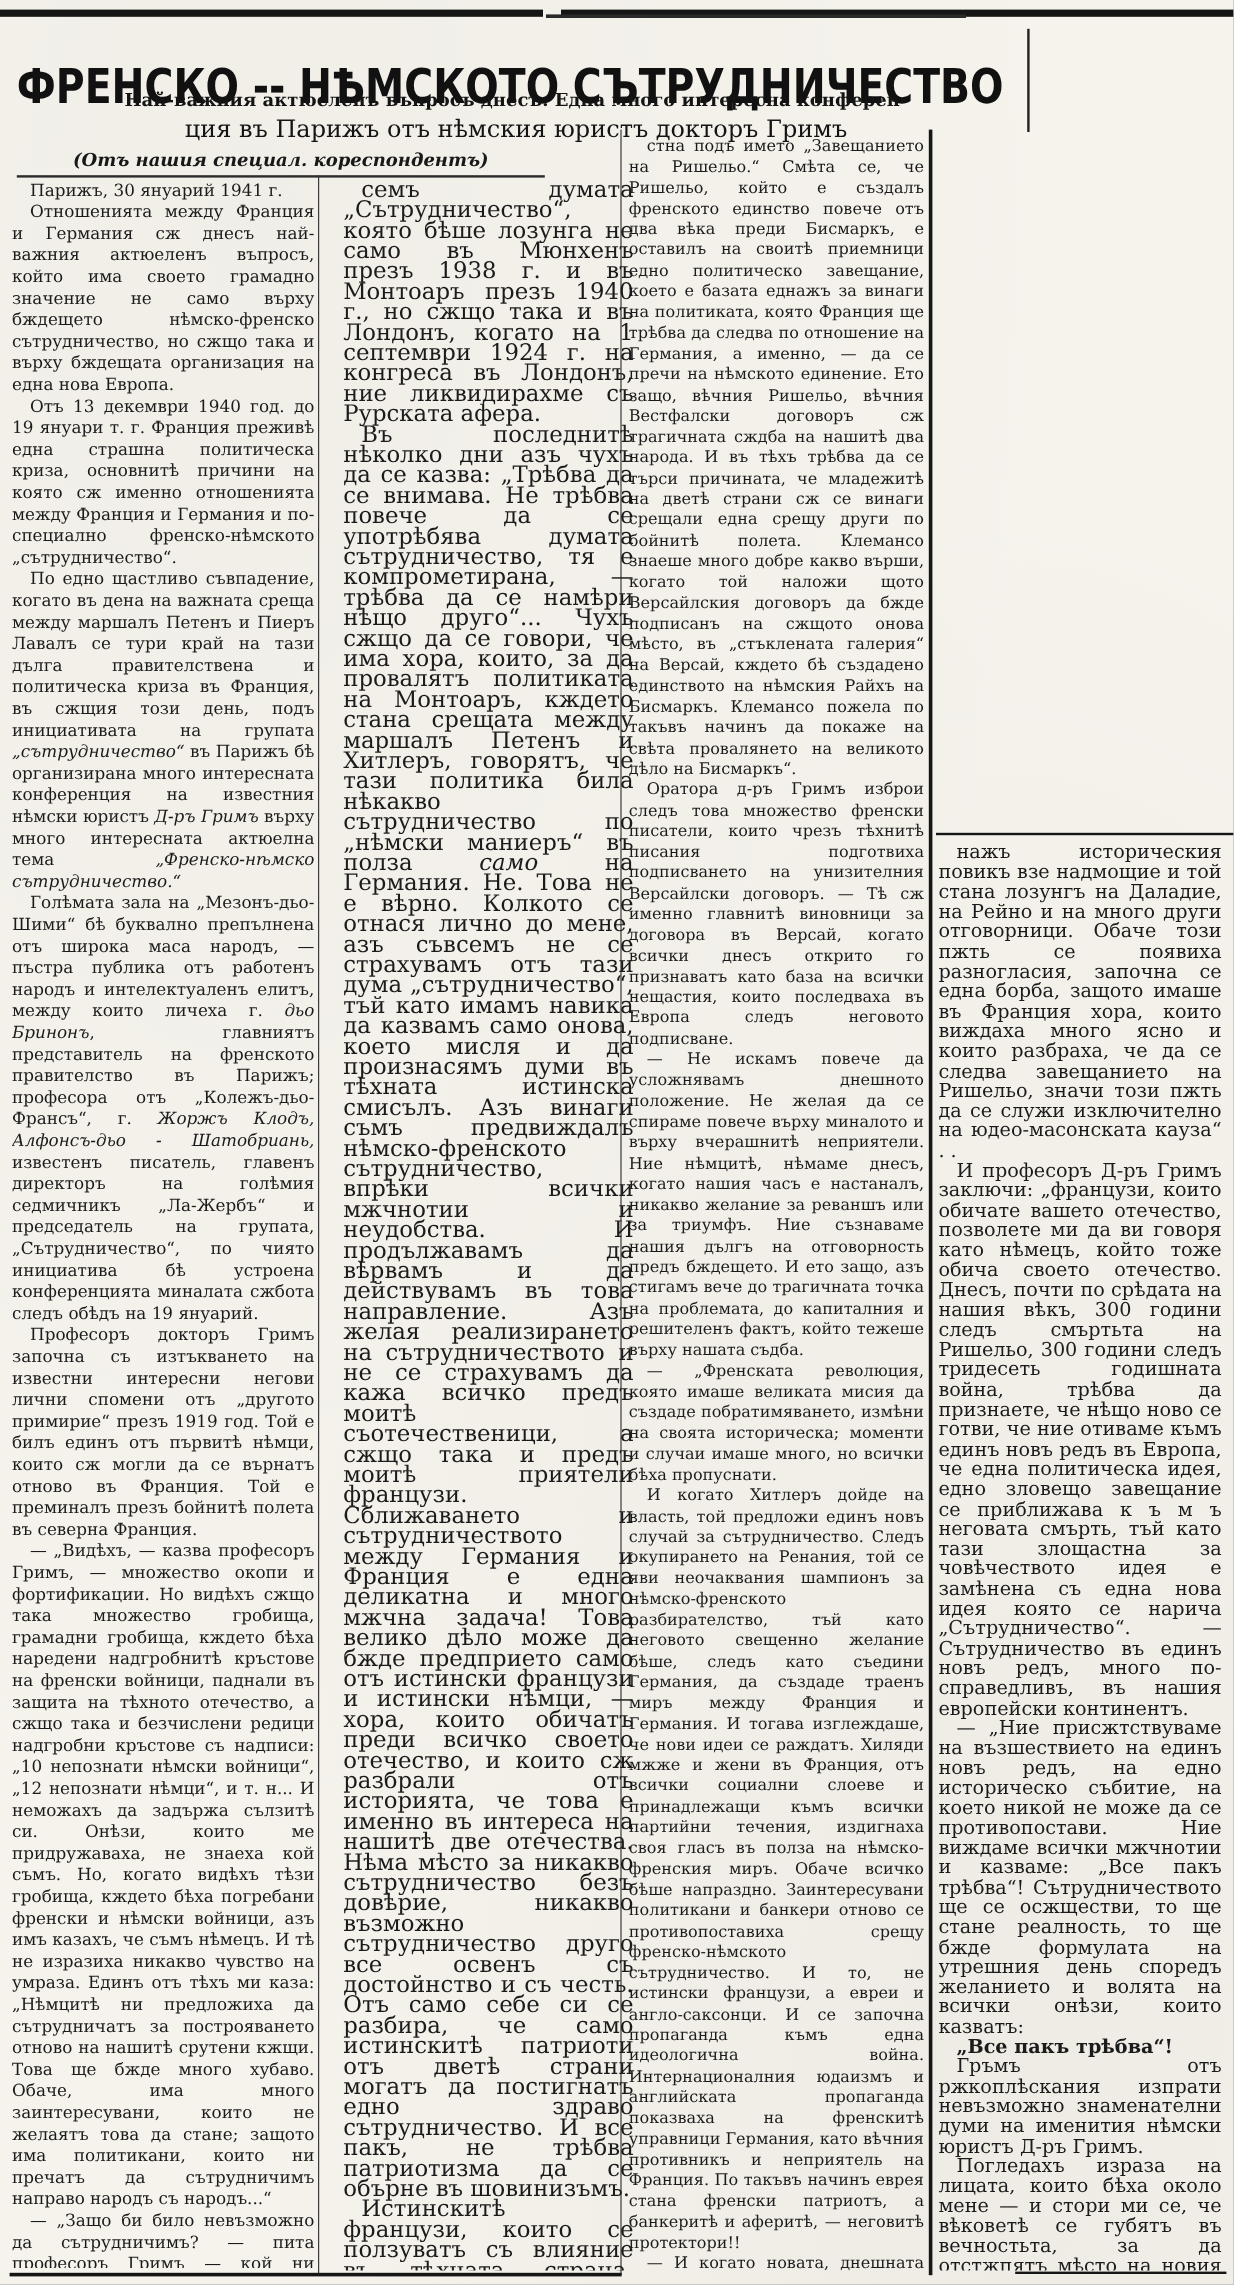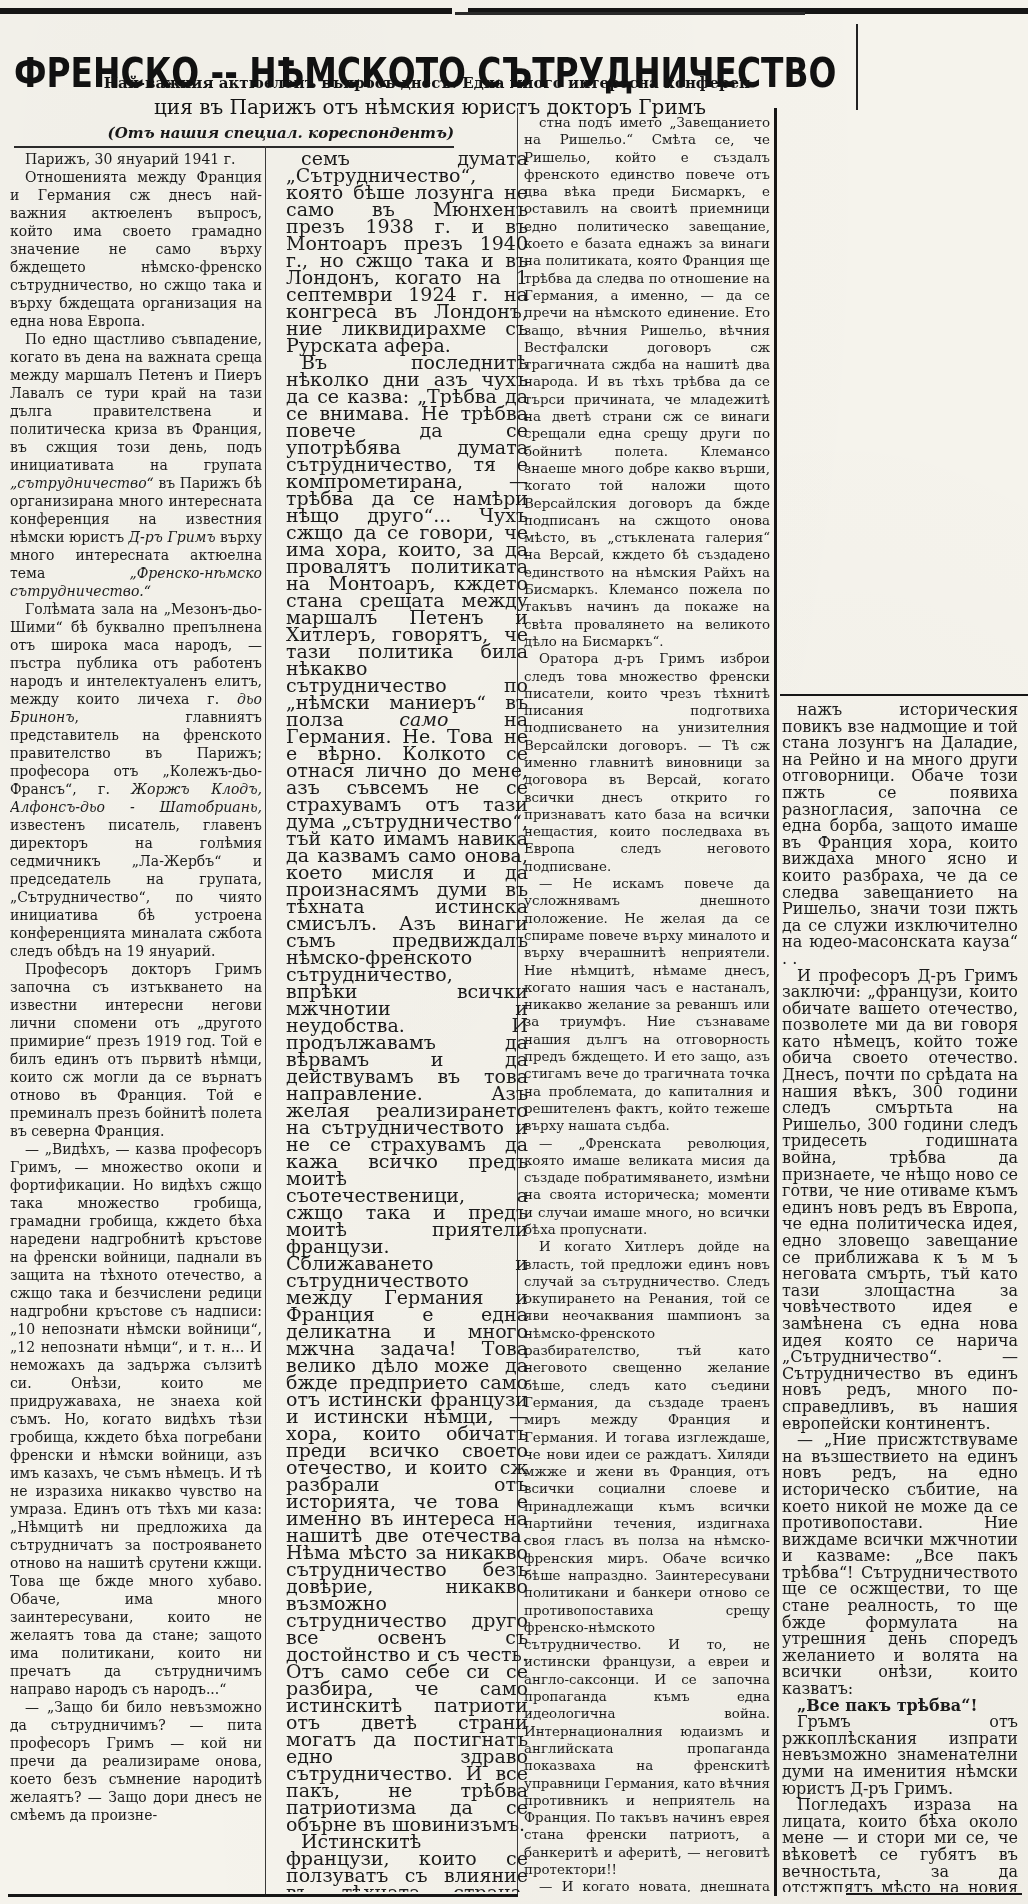--- a/index.html
+++ b/index.html
@@ -24,21 +24,21 @@
   }
   .subtitle1{
     position:absolute;left:10px;top:72px;width:840px;text-align:center;white-space:nowrap;
     font-weight:bold;font-size:15px;line-height:22px;color:#141414;
   }
   .subtitle2{
     position:absolute;left:10px;top:96px;width:840px;text-align:center;white-space:nowrap;
     font-weight:normal;font-size:20px;line-height:22px;color:#141414;
   }
   .byline{
-    position:absolute;left:14px;top:124px;width:440px;text-align:right;
+    position:absolute;left:14px;top:124px;width:440px;text-align:center;
     font-weight:bold;font-style:italic;font-size:15px;
     border-bottom:2px solid #2b2b2b;padding-bottom:4px;color:#181818;
   }
   .col{position:absolute;text-align:justify;overflow:hidden;}
   .col p{margin:0;text-indent:15px;}
   .col1{left:10px;top:150px;width:252px;height:1740px;font-size:14px;line-height:18px;}
   .col2{left:286px;top:150px;width:242px;height:1742px;font-size:19px;line-height:17px;}
   .col3{left:524px;top:114px;width:246px;height:1778px;font-size:13.4px;line-height:17.3px;}
   .col4{left:782px;top:702px;width:236px;height:1190px;font-size:16px;line-height:16.6px;}
   .vrule{position:absolute;width:1px;background:#3a3a3a;}
@@ -74,20 +74,21 @@
   <div class="vrule vr3"></div>
   <div class="vrule vr-header"></div>
 
   <div class="hrule col4-toprule"></div>
   <div class="hrule bottom-rule-left"></div>
   <div class="hrule bottom-rule-right"></div>
 
   <div class="col col1">
       <p><span>Парижъ, 30 януарий 1941 г.</span></p>
       <p><span>Отношенията между Франция и Германия сж днесъ най-важния актюеленъ въпросъ, който има своето грамадно значение не само върху бждещето нѣмско-френско сътрудничество, но сжщо така и върху бждещата организация на една нова Европа.</span></p>
+      <p><span>Отъ 13 декември 1940 год. до 19 януари т. г. Франция преживѣ една страшна политическа криза, основнитѣ причини на която сж именно отношенията между Франция и Германия и по-специално френско-нѣмското „сътрудничество“.</span></p>
       <p><span>По едно щастливо съвпадение, когато въ дена на важната среща между маршалъ Петенъ и Пиеръ Лавалъ се тури край на тази дълга правителствена и политическа криза въ Франция, въ сжщия този день, подъ инициативата на групата </span><span class="bi">„сътрудничество“</span><span> въ Парижъ бѣ организирана много интересната конференция на известния нѣмски юристъ </span><span class="bi">Д-ръ Гримъ</span><span> върху много интересната актюелна тема </span><span class="bi">„Френско-нѣмско сътрудничество.“</span></p>
       <p><span>Голѣмата зала на „Мезонъ-дьо-Шими“ бѣ буквално препълнена отъ широка маса народъ, — пъстра публика отъ работенъ народъ и интелектуаленъ елитъ, между които личеха г. </span><span class="bi">дьо Бринонъ</span><span>, главниятъ представитель на френското правителство въ Парижъ; професора отъ „Колежъ-дьо-Франсъ“, г. </span><span class="bi">Жоржъ Клодъ, Алфонсъ-дьо - Шатобриань,</span><span> известенъ писатель, главенъ директоръ на голѣмия седмичникъ „Ла-Жербъ“ и председатель на групата, „Сътрудничество“, по чиято инициатива бѣ устроена конференцията миналата сжбота следъ обѣдъ на 19 януарий.</span></p>
       <p><span>Професоръ докторъ Гримъ започна съ изтъкването на известни интересни негови лични спомени отъ „другото примирие“ презъ 1919 год. Той е билъ единъ отъ първитѣ нѣмци, които сж могли да се върнатъ отново въ Франция. Той е преминалъ презъ бойнитѣ полета въ северна Франция.</span></p>
       <p><span>— „Видѣхъ, — казва професоръ Гримъ, — множество окопи и фортификации. Но видѣхъ сжщо така множество гробища, грамадни гробища, кждето бѣха наредени надгробнитѣ кръстове на френски войници, паднали въ защита на тѣхното отечество, а сжщо така и безчислени редици надгробни кръстове съ надписи: „10 непознати нѣмски войници“, „12 непознати нѣмци“, и т. н... И неможахъ да задържа сълзитѣ си. Онѣзи, които ме придружаваха, не знаеха кой съмъ. Но, когато видѣхъ тѣзи гробища, кждето бѣха погребани френски и нѣмски войници, азъ имъ казахъ, че съмъ нѣмецъ. И тѣ не изразиха никакво чувство на умраза. Единъ отъ тѣхъ ми каза: „Нѣмцитѣ ни предложиха да сътрудничатъ за построяването отново на нашитѣ срутени кжщи. Това ще бжде много хубаво. Обаче, има много заинтересувани, които не желаятъ това да стане; защото има политикани, които ни пречатъ да сътрудничимъ направо народъ съ народъ...“</span></p>
       <p><span>— „Защо би било невъзможно да сътрудничимъ? — пита професоръ Гримъ — кой ни пречи да реализираме онова, което безъ съмнение народитѣ желаятъ? — Защо дори днесъ не смѣемъ да произне-</span></p>
     </div>
   <div class="col col2">
       <p><span>семъ думата „Сътрудничество“, която бѣше лозунга не само въ Мюнхенъ презъ 1938 г. и въ Монтоаръ презъ 1940 г., но сжщо така и въ Лондонъ, когато на 1 септември 1924 г. на конгреса въ Лондонъ, ние ликвидирахме съ Рурската афера.</span></p>
       <p><span>Въ последнитѣ нѣколко дни азъ чухъ да се казва: „Трѣбва да се внимава. Не трѣбва повече да се употрѣбява думата сътрудничество, тя е компрометирана, — трѣбва да се намѣри нѣщо друго“... Чухъ сжщо да се говори, че има хора, които, за да провалятъ политиката на Монтоаръ, кждето стана срещата между маршалъ Петенъ и Хитлеръ, говорятъ, че тази политика била нѣкакво сътрудничество по „нѣмски маниеръ“ въ полза </span><span class="bi">само</span><span> на Германия. Не. Това не е вѣрно. Колкото се отнася лично до мене, азъ съвсемъ не се страхувамъ отъ тази дума „сътрудничество“, тъй като имамъ навика да казвамъ само онова, което мисля и да произнасямъ думи въ тѣхната истинска смисълъ. Азъ винаги съмъ предвиждалъ нѣмско-френското сътрудничество, впрѣки всички мжчнотии и неудобства. И продължавамъ да вѣрвамъ и да действувамъ въ това направление. Азъ желая реализирането на сътрудничеството и не се страхувамъ да кажа всичко предъ моитѣ съотечественици, а сжщо така и предъ моитѣ приятели французи. Сближаването и сътрудничеството между Германия и Франция е една деликатна и много мжчна задача! Това велико дѣло може да бжде предприето само отъ истински французи и истински нѣмци, — хора, които обичатъ преди всичко своето отечество, и които сж разбрали отъ историята, че това е именно въ интереса на нашитѣ две отечества. Нѣма мѣсто за никакво сътрудничество безъ довѣрие, никакво възможно сътрудничество друго все освенъ съ достойнство и съ честь. Отъ само себе си се разбира, че само истинскитѣ патриоти отъ дветѣ страни могатъ да постигнатъ едно здраво сътрудничество. И все пакъ, не трѣбва патриотизма да се обърне въ шовинизъмъ.</span></p>
       <p><span>Истинскитѣ французи, които се ползуватъ съ влияние въ тѣхната страна, трѣбва да сътрудничатъ съ истински нѣмци. Вънъ отъ това, вътрешната политика не трѣбва да играе никаква роля върху въпроса за сближение. За насъ, нѣмцитѣ, съвсемъ не е важно, дали ние имаме работа съ французи отъ лѣво или съ французи отъ дѣсно. Вжтрешната политика на Франция не ни интересува. Стига да се отнася до добри французи, останалото нѣма никакво значение. За щастие въ това отношение въ Германия, откакто Хитлеръ е на власть, тѣзи недоразумения повече не сжществуватъ, — тамъ нѣма вече нито „лѣви“, нито „дѣсни“, а има само една единна Германия. Обаче, много често прави впечатление факта, че днесъ ние сме изправени, както въ миналото, предъ две Франции, дори предъ повече... Струва ми се, че именно въ това се съдържа най-голѣмата мжчнотия, която пречи на сближението. Това е една политическа, една историческа идея, която ни дѣли, французи отъ нѣмци. Тази политическа, тази историческа доктрина е изве-</span></p>

